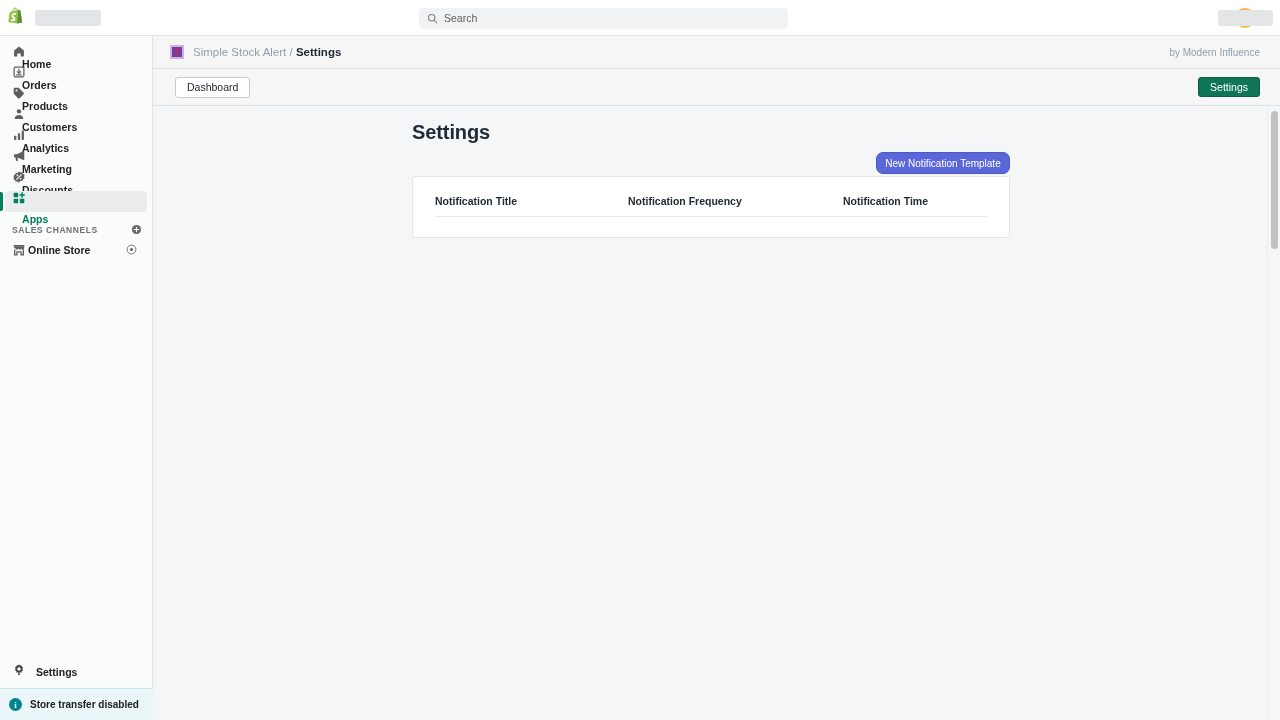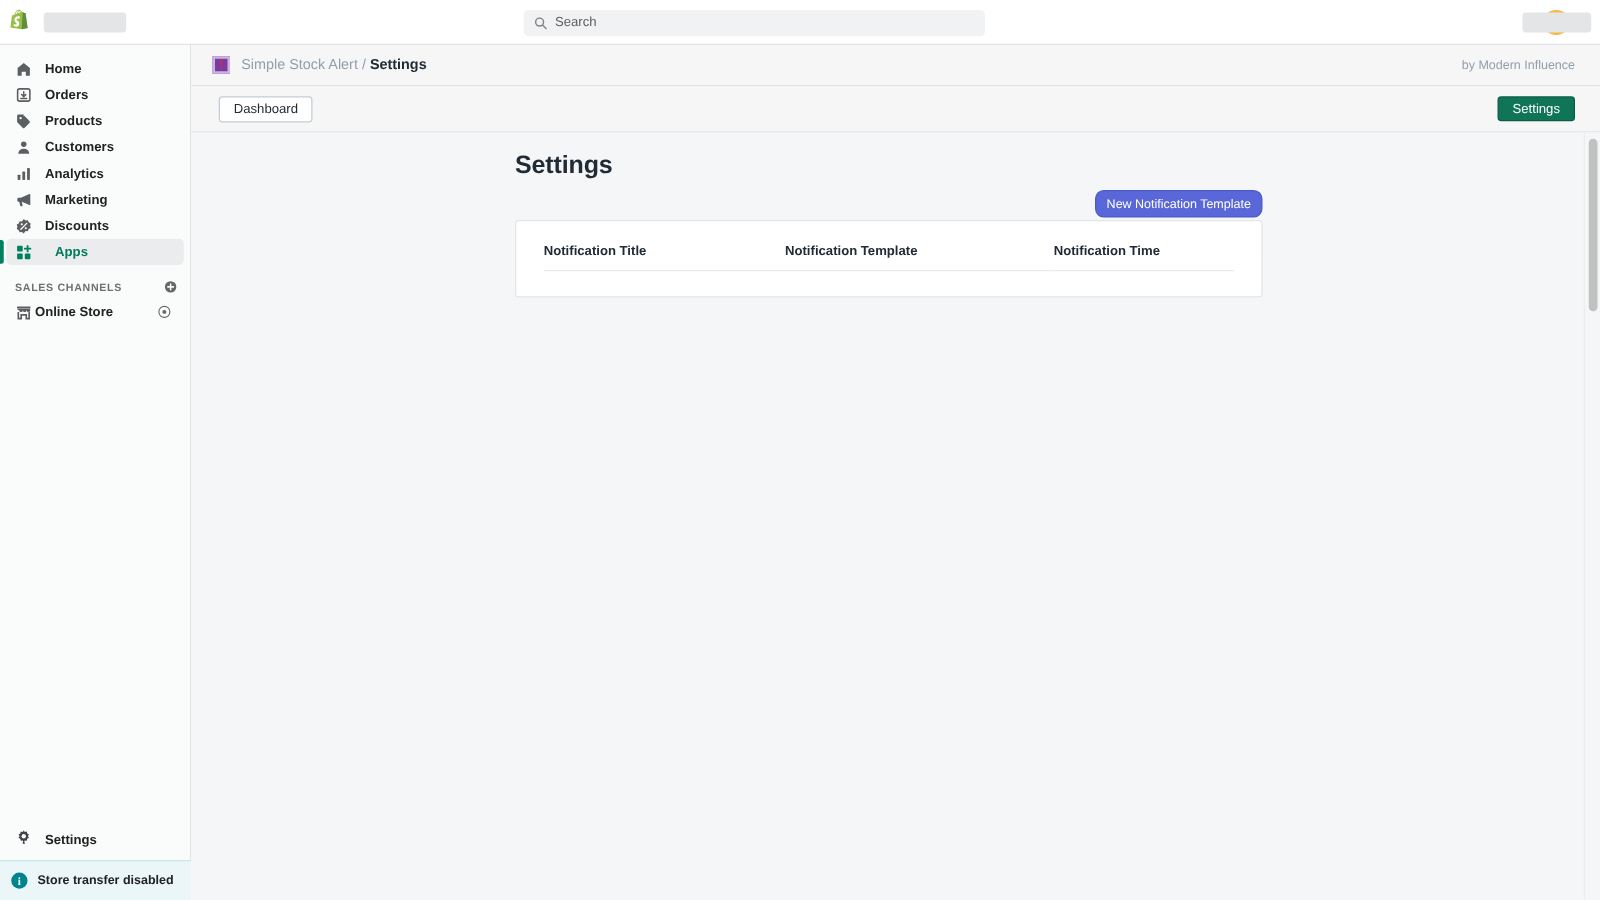--- a/index.html
+++ b/index.html
@@ -63,27 +63,28 @@
   
   .sidebar {
     position: absolute; top: 36px; left: 0;
     width: 153px; height: 684px;
     background: #fafbfb;
     border-right: 1px solid #e1e3e5;
   }
   .nav-list { padding-top: 8px; }
   .nav-item {
     position: relative;
-    display: flex; align-items: center;
+    display: flex; align-items: flex-start;
     height: 21px;
     margin: 0 5px;
     padding-left: 7px;
     border-radius: 4px;
     cursor: pointer;
     margin-bottom: 0px;
+    flex-direction: column;
   }
   .nav-item .ni-icon {
     width: 14px; height: 14px;
     flex: 0 0 auto;
     display: flex; align-items: center; justify-content: center;
   }
   .nav-item .ni-label {
     font-size: 10.5px; font-weight: bold;
     color: #202223; margin-left: 10px;
     letter-spacing: .05px;
@@ -442,21 +443,21 @@
   <div class="content">
     <h1 class="page-title">Settings</h1>
 
     <button class="new-template-btn">New Notification Template</button>
 
     <div class="table-card">
       <table>
         <thead>
           <tr>
             <th class="col1">Notification Title</th>
-            <th class="col2">Notification Template</th>
+            <th class="col2">Notification Frequency</th>
             <th>Notification Time</th>
           </tr>
         </thead>
         <tbody>
         </tbody>
       </table>
     </div>
 
     <div class="vscroll-track">
       <div class="vscroll-thumb"></div>

